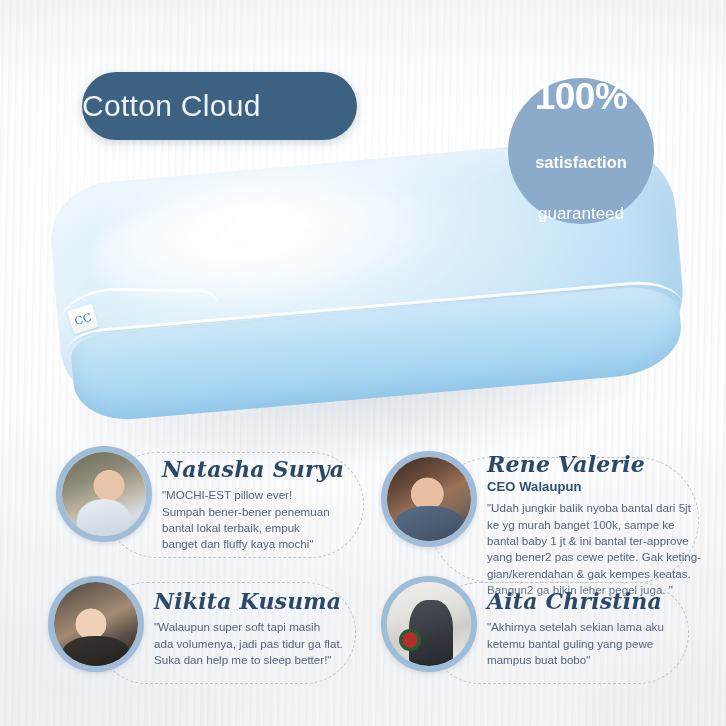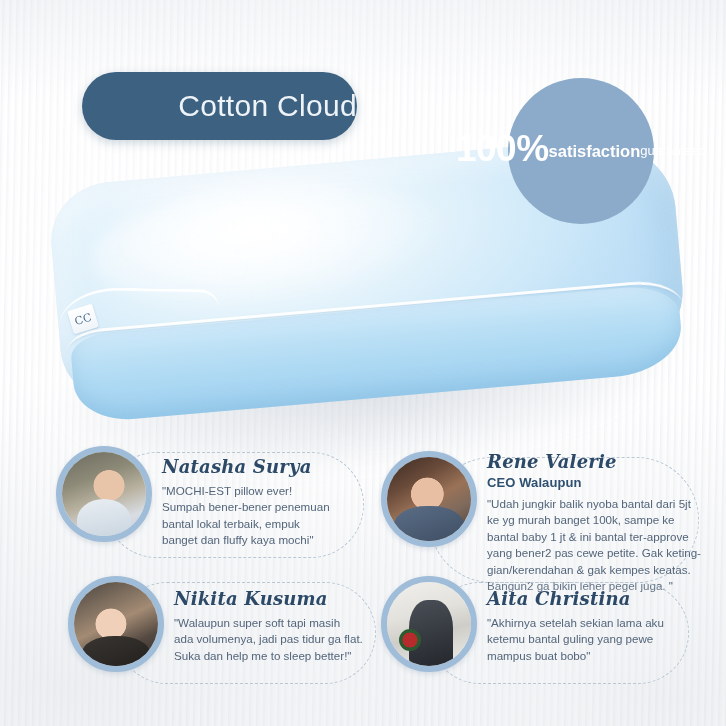--- a/index.html
+++ b/index.html
@@ -77,57 +77,57 @@
     border-radius:2px;transform:rotate(-12deg);
     box-shadow:0 1px 2px rgba(120,150,175,.4);
     display:flex;align-items:center;justify-content:center;
     font-family:"DejaVu Serif", serif;font-size:11px;color:#4a6d8c;line-height:1;
   }
 
   
   .title-pill{
     position:absolute;left:82px;top:72px;width:275px;height:68px;z-index:4;
     background:#3d6180;border-radius:34px;
-    display:flex;align-items:center;justify-content:flex-end;
+    display:flex;align-items:center;justify-content:flex-start;
     box-shadow:0 3px 10px rgba(60,95,125,.25);
   }
   .title-pill span{
     color:#eef3f7;font-size:30px;letter-spacing:.3px;font-weight:500;
   }
 
   
   .badge{
     position:absolute;left:508px;top:78px;width:146px;height:146px;z-index:4;
     background:#8cabca;border-radius:50%;
-    display:flex;flex-direction:row;align-items:center;justify-content:center;
+    display:flex;flex-direction:column;align-items:center;justify-content:space-between;
     color:#ffffff;text-align:center;
   }
   .badge-pct{font-size:37px;font-weight:bold;letter-spacing:-.5px;line-height:1;margin-bottom:6px;}
   .badge-l1{font-size:16.5px;line-height:1.15;font-weight:bold;}
-  .badge-l2{font-size:13px;line-height:1.15;}
+  .badge-l2{font-size:17px;line-height:1.15;}
 
   
   .testimonials{position:absolute;left:0;top:428px;width:726px;height:298px;z-index:3;}
   .t-card{position:absolute;}
   .t-dash{
     position:absolute;left:48px;top:6px;
     border:1.6px dashed #b9c7d4;border-radius:70px;
     background:rgba(255,255,255,.10);
   }
   .t-avatar{
     position:absolute;left:0;top:0;width:96px;height:96px;border-radius:50%;
     border:6px solid #9fbcd8;box-sizing:border-box;overflow:hidden;
     background:#d7e2ec;
     box-shadow:0 2px 5px rgba(140,160,180,.3);
   }
   .t-avatar .ph{position:absolute;inset:0;}
   .t-body{position:absolute;}
   .t-name{
     font-family:"DejaVu Serif", serif;font-style:italic;font-weight:bold;
-    color:#2c4a67;font-size:18px;line-height:1.05;letter-spacing:.2px;
+    color:#2c4a67;font-size:22px;line-height:1.05;letter-spacing:.2px;
   }
   .t-role{color:#2f5070;font-size:13px;font-weight:bold;margin-top:3px;letter-spacing:.1px;}
   .t-quote{color:#53657a;font-size:11.6px;line-height:1.42;margin-top:6px;white-space:pre-line;}
 
   
   .ph-a{background:
       radial-gradient(circle at 56% 40%, #e8c4a8 0 22%, rgba(0,0,0,0) 23%),
       linear-gradient(160deg,#6b6a5e 0%,#8d8a78 32%,#b9b2a0 55%,#d9dde3 78%,#c2cbd6 100%);}
   .ph-a:after{content:"";position:absolute;left:18%;top:56%;width:64%;height:50%;
       background:linear-gradient(170deg,#e9eef3,#c7d3de);border-radius:50% 50% 0 0;}
@@ -201,21 +201,21 @@
         <div class="t-role">CEO Walaupun</div>
         <div class="t-quote">"Udah jungkir balik nyoba bantal dari 5jt
 ke yg murah banget 100k, sampe ke
 bantal baby 1 jt &amp; ini bantal ter-approve
 yang bener2 pas cewe petite. Gak keting-
 gian/kerendahan &amp; gak kempes keatas.
 Bangun2 ga bikin leher pegel juga. "</div>
       </div>
     </div>
 
-    <div class="t-card" style="left:68px;top:148px;width:300px;height:106px;">
+    <div class="t-card" style="left:48px;top:148px;width:300px;height:106px;">
       <div class="t-dash" style="width:258px;height:100px;"></div>
       <div class="t-avatar">
           <div class="ph ph-c"></div>
         </div>
       <div class="t-body" style="left:106px;top:14px;width:218px;">
         <div class="t-name">Nikita Kusuma</div>
         <div class="t-quote">"Walaupun super soft tapi masih
 ada volumenya, jadi pas tidur ga flat.
 Suka dan help me to sleep better!"</div>
       </div>

